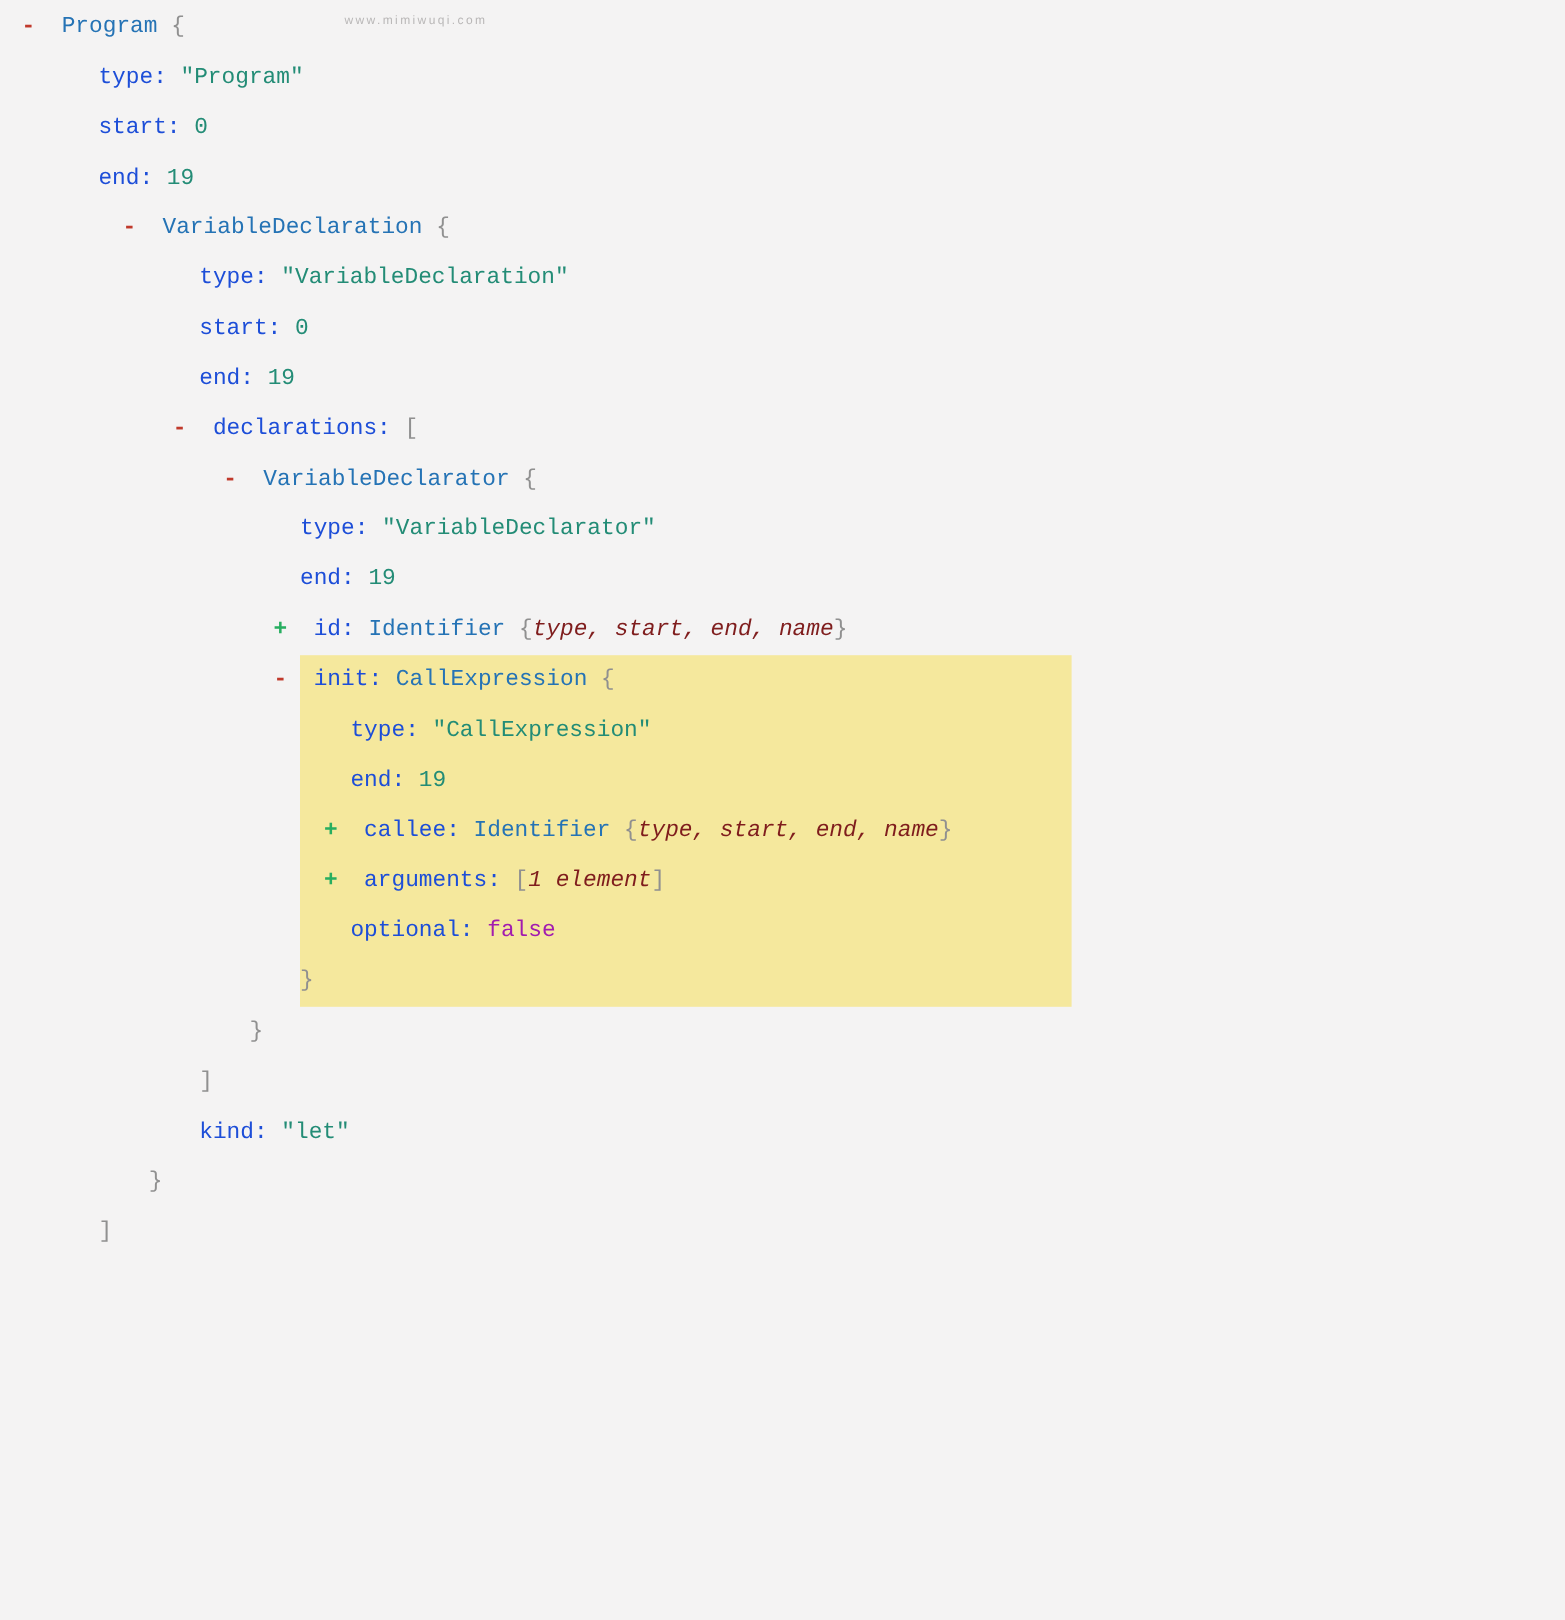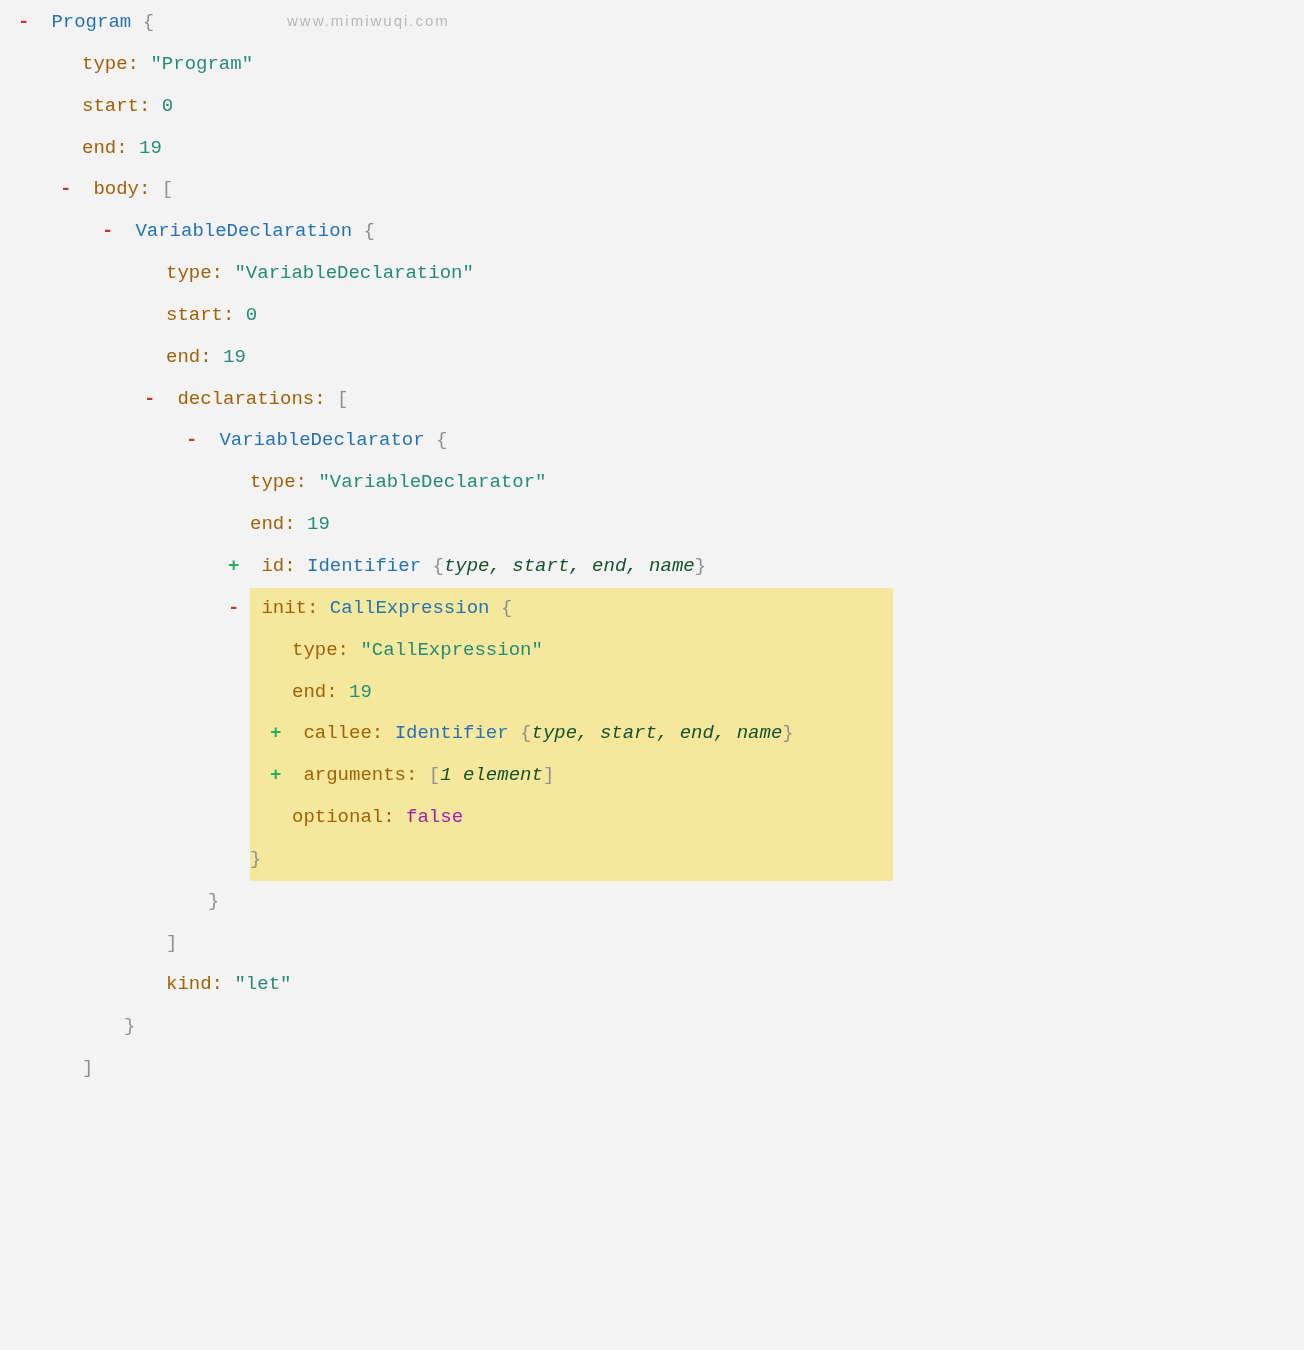--- a/index.html
+++ b/index.html
@@ -15,47 +15,47 @@
     padding: 2px 0 30px 0;
     min-width: 1050px;
   }
   .watermark {
     position: absolute;
     top: 12px;
     left: 287px;
     color: #b9b7b7;
     font-family: Arial, sans-serif;
     letter-spacing: 2px;
-    font-size: 15px;
+    font-size: 10px;
     pointer-events: none;
   }
   .node {
     position: relative;
     padding-left: 42px;
   }
   .row {
     padding: 10px 0 10px 0;
     white-space: nowrap;
   }
   .toggle {
     font-weight: bold;
     margin-left: -22px;
     display: inline-block;
     width: 22px;
     cursor: pointer;
   }
   .toggle.minus { color: #c0392b; }
   .toggle.plus  { color: #27ae60; }
   .type-name { color: #2573b5; text-align: center; }
-  .field     { color: #a16207; }
+  .field     { color: #1d4ed8; }
   .string    { color: #238c76; }
   .number    { color: #238c76; }
   .keyword   { color: #a21caf; }
   .punc      { color: #909090; }
-  .italic    { font-style: italic; color: #14532d; }
+  .italic    { font-style: italic; color: #7f1d1d; }
   .highlight {
     background: #f5e89d;
     padding: 0 8px 0 0;
     margin-right: 0;
     display: inline-block;
     width: 635px;
   }
   .highlight .row { padding-right: 8px; }
   .closing { padding: 10px 0; }
 </style>
@@ -77,25 +77,20 @@
         <span class="string">"Program"</span>
       </div>
       <div class="row">
         <span class="field">start</span><span class="field">:</span>
         <span class="number">0</span>
       </div>
       <div class="row">
         <span class="field">end</span><span class="field">:</span>
         <span class="number">19</span>
       </div>
-      <div class="row">
-        <span class="toggle minus">-</span>
-        <span class="field">body</span><span class="field">:</span>
-        <span class="punc">  </span><span class="punc">[</span>
-      </div>
 
       <div class="node">
         <div class="row">
           <span class="toggle minus">-</span>
           <span class="type-name">VariableDeclaration</span>
           <span class="punc">  </span><span class="punc">{</span>
         </div>
         <div class="node">
           <div class="row">
             <span class="field">type</span><span class="field">:</span>

